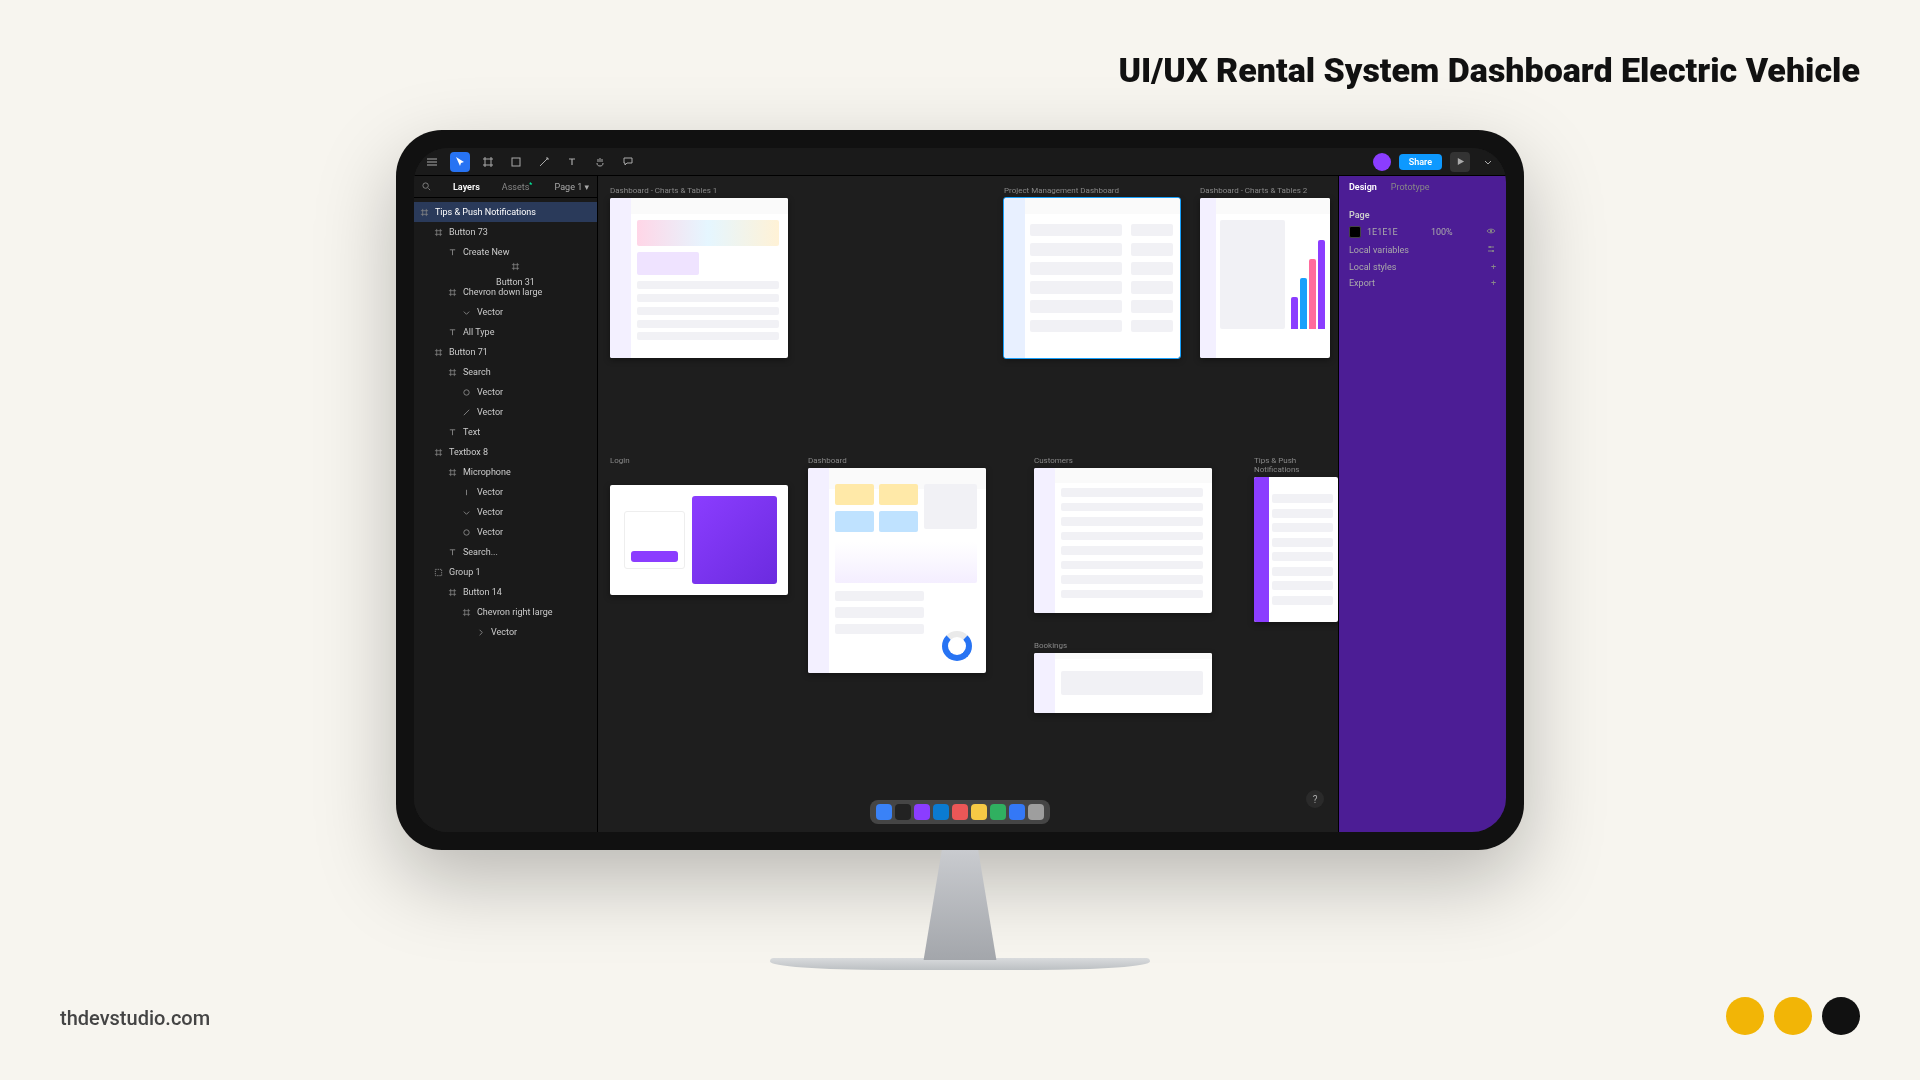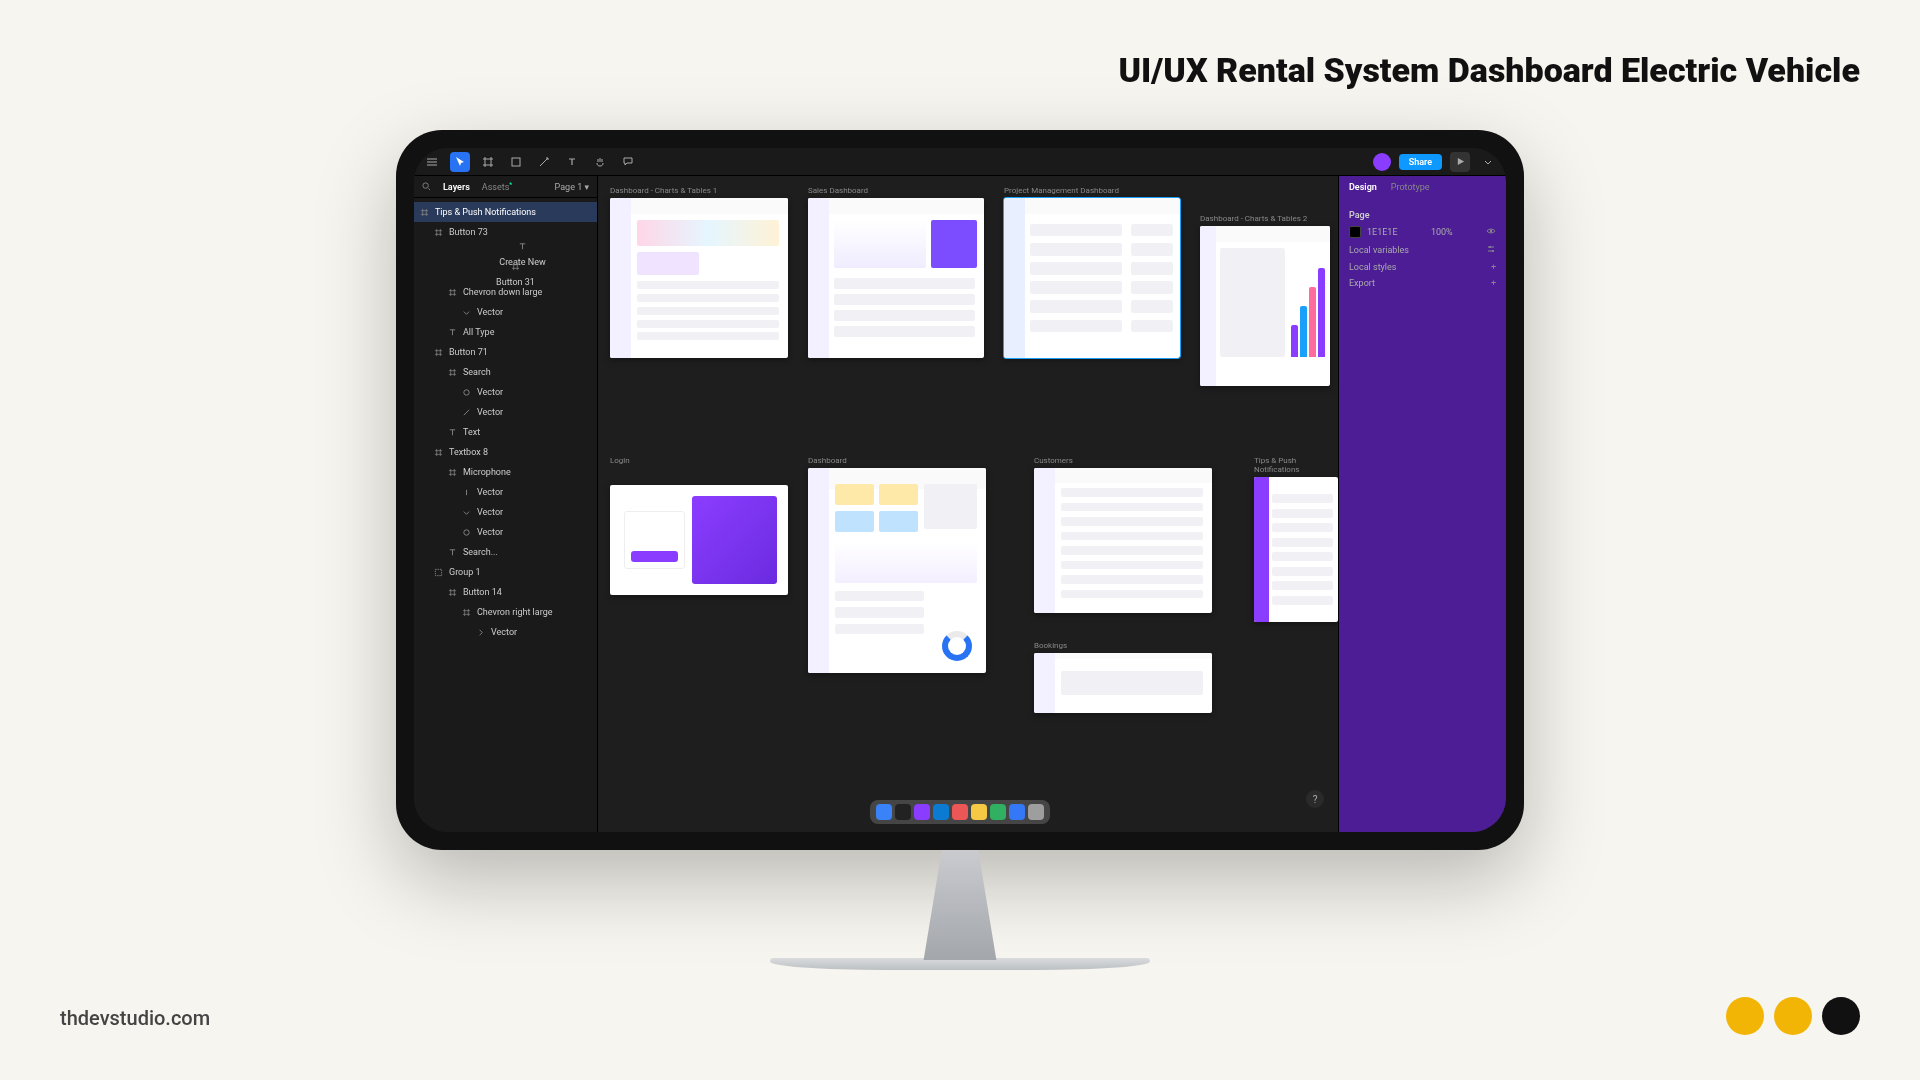--- a/index.html
+++ b/index.html
@@ -96,21 +96,21 @@
 .top-icon svg { width: 12px; height: 12px; }
 .topbar .spacer { flex: 1; }
 .avatar { width: 18px; height: 18px; border-radius: 50%; background: #8b3dff; }
 .share-btn { background: #0d99ff; color: #fff; padding: 3px 10px; border-radius: 4px; font-size: 9px; font-weight: 600; }
 .play-btn { width: 20px; height: 20px; background: #333; border-radius: 4px; display: flex; align-items: center; justify-content: center; }
 
 .body { flex: 1; display: flex; min-height: 0; }
 
 .left-panel { width: 184px; background: #1a1a1a; border-right: 1px solid #000; display: flex; flex-direction: column; }
 .lp-tabs {
-  height: 22px; display: flex; align-items: center; gap: 12px; padding: 0 8px;
+  height: 22px; display: flex; align-items: center; gap: 22px; padding: 0 8px;
   border-bottom: 1px solid #000; font-size: 9px;
 }
 .lp-tabs .tab.active { color: #fff; font-weight: 600; }
 .lp-tabs .tab { color: #888; position: relative; }
 .lp-tabs .asterisk { color: #0fa; font-size: 7px; position: relative; top: -3px; }
 .lp-tabs .pagesel { margin-left: auto; color: #aaa; }
 
 .layers { flex: 1; overflow: hidden; padding: 4px 0; }
 .layer-row {
   display: flex; align-items: center; height: 20px;
@@ -266,21 +266,21 @@
                   <span class="lbl">Tips &amp; Push Notifications</span>
                 </div>
                 <div class="layer-row" style="padding-left: 20px;">
                   <span class="layer-icon">
                     <svg viewBox="0 0 10 10">
                       <path d="M3 1v8M7 1v8M1 3h8M1 7h8" stroke="currentColor" stroke-width="0.8" fill="none"></path>
                     </svg>
                   </span>
                   <span class="lbl">Button 73</span>
                 </div>
-                <div class="layer-row" style="padding-left: 34px; flex-direction: column;">
+                <div class="layer-row" style="padding-left: 34px;">
                   <span class="layer-icon">
                     <svg viewBox="0 0 10 10">
                       <path d="M2 2h6M5 2v6" stroke="currentColor" stroke-width="1" fill="none"></path>
                     </svg>
                   </span>
                   <span class="lbl">Create New</span>
                 </div>
                 <div class="layer-row" style="padding-left: 20px; flex-direction: column;">
                   <span class="layer-icon">
                     <svg viewBox="0 0 10 10">
@@ -443,33 +443,20 @@
                 <div class="art" style="width: 178px; height: 160px;">
                   <div class="sidebarmini"></div>
                   <div class="hdr"></div>
                   <div class="block" style="left:15%;top:14%;width:80%;height:16%;background:linear-gradient(90deg,#ffd6e7,#e5f6ff,#fff2d6)"></div>
                   <div class="block" style="left:15%;top:34%;width:35%;height:14%;background:#efe3ff"></div>
                   <div class="block" style="left:15%;top:52%;width:80%;height:5%"></div>
                   <div class="block" style="left:15%;top:60%;width:80%;height:5%"></div>
                   <div class="block" style="left:15%;top:68%;width:80%;height:5%"></div>
                   <div class="block" style="left:15%;top:76%;width:80%;height:5%"></div>
                   <div class="block" style="left:15%;top:84%;width:80%;height:5%"></div>
-                </div>
-              </div>
-              <div class="frame" style="left: 210px; top: 10px;">
-                <div class="frame-label">Sales Dashboard</div>
-                <div class="art" style="width: 176px; height: 160px;">
-                  <div class="sidebarmini"></div>
-                  <div class="hdr"></div>
-                  <div class="block" style="left:15%;top:14%;width:52%;height:30%;background:linear-gradient(#fff,#f0ecff)"></div>
-                  <div class="block" style="left:70%;top:14%;width:26%;height:30%;background:#7b4dff"></div>
-                  <div class="block" style="left:15%;top:50%;width:80%;height:7%"></div>
-                  <div class="block" style="left:15%;top:60%;width:80%;height:7%"></div>
-                  <div class="block" style="left:15%;top:70%;width:80%;height:7%"></div>
-                  <div class="block" style="left:15%;top:80%;width:80%;height:7%"></div>
                 </div>
               </div>
               <div class="frame" style="left: 406px; top: 10px;">
                 <div class="frame-label">Project Management Dashboard</div>
                 <div class="art selected" style="width: 176px; height: 160px;">
                   <div class="sidebarmini" style="background:#e8f0ff"></div>
                   <div class="hdr"></div>
                   <div class="block" style="left:15%;top:16%;width:52%;height:8%"></div>
                   <div class="block" style="left:15%;top:28%;width:52%;height:8%"></div>
                   <div class="block" style="left:15%;top:40%;width:52%;height:8%"></div>
@@ -477,21 +464,21 @@
                   <div class="block" style="left:15%;top:64%;width:52%;height:8%"></div>
                   <div class="block" style="left:15%;top:76%;width:52%;height:8%"></div>
                   <div class="block" style="left:72%;top:16%;width:24%;height:8%"></div>
                   <div class="block" style="left:72%;top:28%;width:24%;height:8%"></div>
                   <div class="block" style="left:72%;top:40%;width:24%;height:8%"></div>
                   <div class="block" style="left:72%;top:52%;width:24%;height:8%"></div>
                   <div class="block" style="left:72%;top:64%;width:24%;height:8%"></div>
                   <div class="block" style="left:72%;top:76%;width:24%;height:8%"></div>
                 </div>
               </div>
-              <div class="frame" style="left: 602px; top: 10px; margin-top: 28px;">
+              <div class="frame" style="left: 602px; top: 10px;">
                 <div class="frame-label">Dashboard - Charts &amp; Tables 2</div>
                 <div class="art" style="width: 130px; height: 160px;">
                   <div class="sidebarmini"></div>
                   <div class="hdr"></div>
                   <div class="block" style="left:15%;top:14%;width:50%;height:68%"></div>
                   <div style="position:absolute;left:70%;bottom:18%;width:5%;height:20%;background:#8b3dff;border-radius:2px 2px 0 0"></div>
                   <div style="position:absolute;left:77%;bottom:18%;width:5%;height:32%;background:#18a0fb;border-radius:2px 2px 0 0"></div>
                   <div style="position:absolute;left:84%;bottom:18%;width:5%;height:44%;background:#ff6b9d;border-radius:2px 2px 0 0"></div>
                   <div style="position:absolute;left:91%;bottom:18%;width:5%;height:56%;background:#8b3dff;border-radius:2px 2px 0 0"></div>
                 </div>

